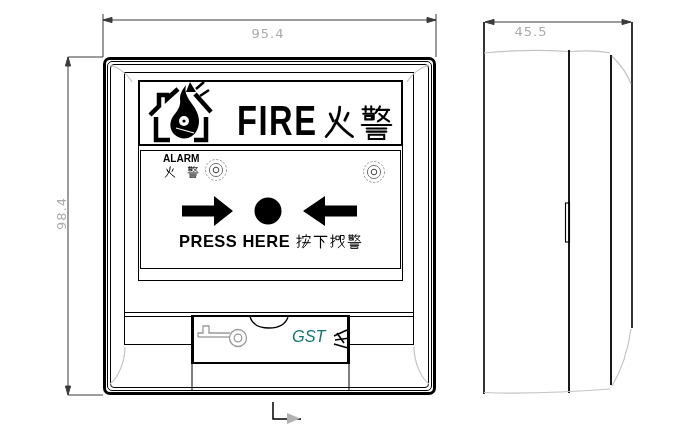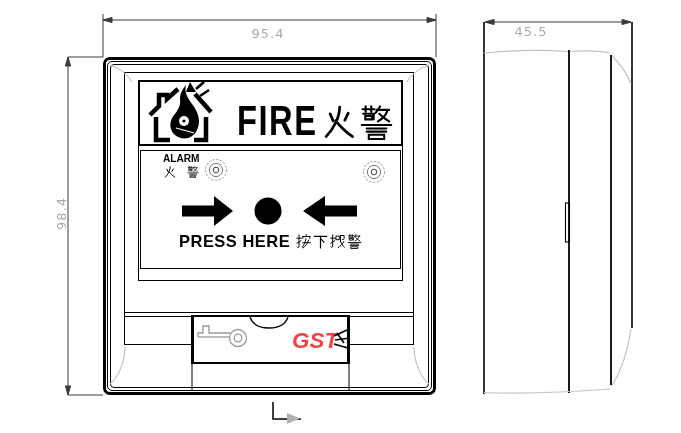--- a/index.html
+++ b/index.html
@@ -23,22 +23,22 @@
              border-left-width:3px;border-right-width:3px;background:#fff;}
   
   .fire-text{left:237px;top:102px;font-size:43px;line-height:36px;font-weight:600;
              letter-spacing:2px;color:#000;transform:scaleX(0.76);transform-origin:left top;white-space:nowrap;}
   .alarm-text{left:163px;top:152px;font-size:11px;line-height:12px;font-weight:700;
               color:#000;transform:scaleX(0.92);transform-origin:left top;white-space:nowrap;}
   .model-text{left:236px;top:152px;font-family:"Liberation Serif",serif;font-size:13px;
               color:#000;white-space:nowrap;}
   .press-text{left:179px;top:232px;font-size:17px;font-weight:700;letter-spacing:0.5px;
               color:#000;transform:scaleX(0.97);transform-origin:left top;white-space:nowrap;}
-  .gst-text{left:292px;top:328px;font-size:22px;font-weight:700;font-style:italic;
-            letter-spacing:0px;color:#ef4444;transform:scaleX(1.02);transform-origin:left top;white-space:nowrap;}
+  .gst-text{left:292px;top:328px;font-size:16px;font-weight:400;font-style:italic;
+            letter-spacing:0px;color:#0f766e;transform:scaleX(1.02);transform-origin:left top;white-space:nowrap;}
   .overlay{position:absolute;left:0;top:0;width:681px;height:433px;pointer-events:none;}
   .sr{position:absolute;width:1px;height:1px;overflow:hidden;clip:rect(0 0 0 0);white-space:nowrap;}
 </style>
 </head>
 <body>
 
 <div class="canvas">
 
   <div class="dim-label" style="left:247px;top:2px;width:42px;margin-top:24px;">95.4</div>
   <div class="dim-label vert" style="left:40px;top:206px;width:42px;">98.4</div>

